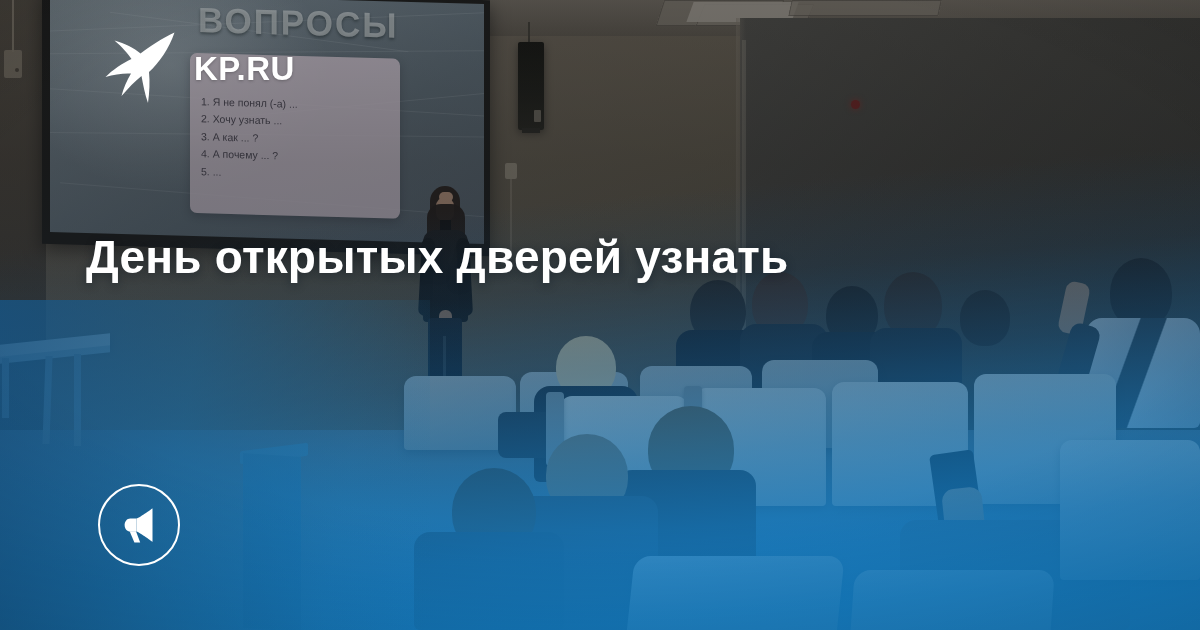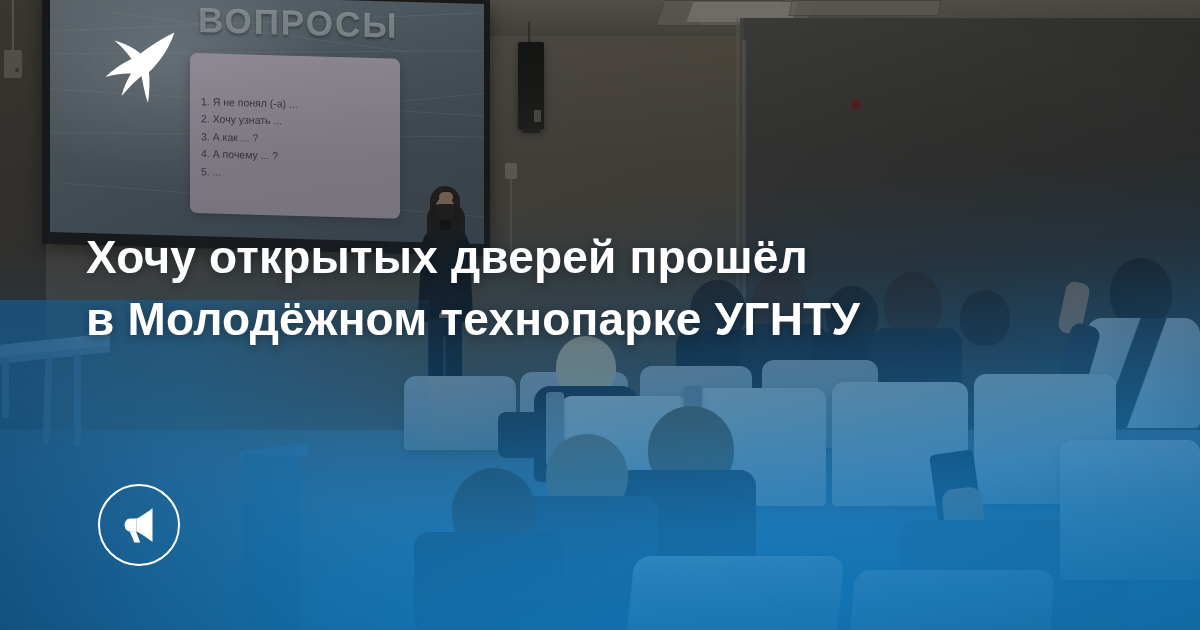--- a/index.html
+++ b/index.html
@@ -427,25 +427,25 @@
 
   <div class="scrim-dark"></div>
   <div class="scrim-blue"></div>
   <div class="scrim-left"></div>
   <div class="vignette"></div>
 
   <div class="brand">
     <svg class="bird" viewBox="0 0 74 80" aria-hidden="true">
       <path fill="#ffffff" d="M70.5 6.5 C58 12.5 46 20 36.5 27.5 C30 22 21 17.5 10.5 14.5 C18 21 24 27.5 27.5 33 C18 37.5 8.5 44 1.5 51 C10 48.5 19.5 47 27 47.5 C23 54 19.5 62 17.5 70 C24 62.5 31 55 37.5 50 C39 58.5 41 68.5 44 77 C45.5 66.5 46 55.5 45 46 C55 37 65 22.5 70.5 6.5 Z"></path>
     </svg>
+    <div class="brand-text">KP.RU</div>
   </div>
 
   <div class="headline">
-    <div>Хочу открытых дверей прошёл</div>
-    <div>в Молодёжном технопарке УГНТУ</div>
+    <div>День открытых дверей узнать</div>
   </div>
 
   <div class="badge">
     <div class="badge-circle">
       <svg class="mega" viewBox="0 0 42 42" aria-hidden="true">
         <path fill="#ffffff" d="M34.5 4.2 C34.5 4.2 22.5 13.2 18.5 14.6 L18.5 27.4 C22.5 28.8 34.5 37.8 34.5 37.8 Z"></path>
         <path fill="#ffffff" d="M12.2 14.4 L18.5 14.4 L18.5 27.6 L12.2 27.6 C9.0 27.6 6.6 24.7 6.6 21.0 C6.6 17.3 9.0 14.4 12.2 14.4 Z"></path>
         <path fill="#ffffff" d="M11.6 27.2 L18.0 27.2 L22.2 38.6 L16.4 38.6 Z"></path>
       </svg>
     </div>

